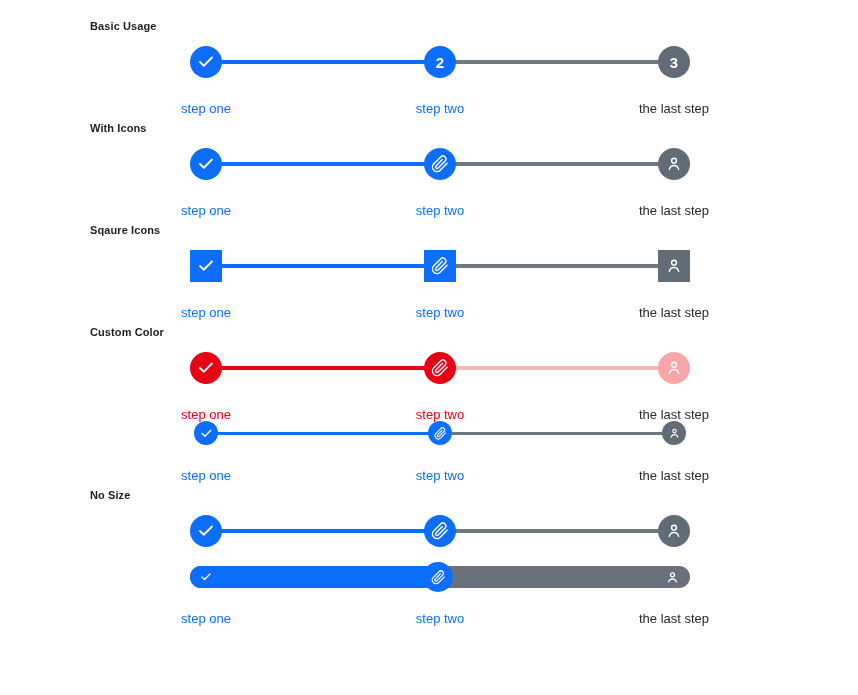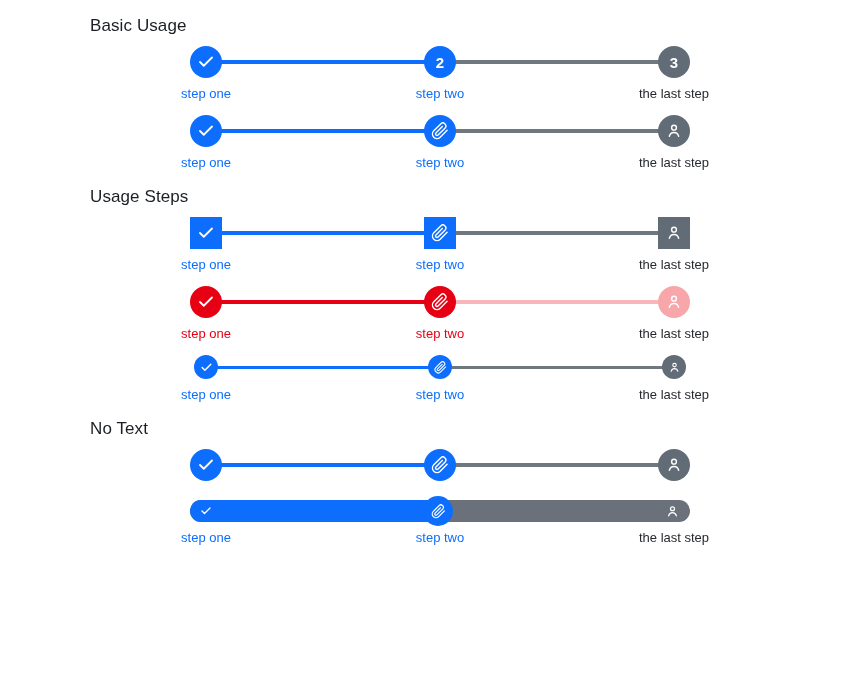--- a/index.html
+++ b/index.html
@@ -9,38 +9,38 @@
   }
   *{box-sizing:border-box;margin:0;padding:0;}
   html,body{background:#fff;}
   body{
     width:858px;height:695px;overflow:hidden;
     font-family:"Liberation Sans","DejaVu Sans",sans-serif;
     padding:13px 0 0 90px;
   }
   .demo{margin-bottom:14px;}
   .demo h2{
-    font-size:17px;line-height:26px;font-weight:400;color:var(--title);
+    font-size:11px;line-height:26px;font-weight:700;color:var(--title);
     margin-bottom:7px;letter-spacing:.1px;
   }
   .stepper{margin-left:100px;width:516px;}
   .row{position:relative;height:32px;width:516px;}
   .line{position:absolute;top:14px;height:4px;z-index:0;}
   .line.done{background:var(--blue);}
   .line.todo{background:var(--gray-line);}
   .marker{
     position:absolute;top:0;width:32px;height:32px;border-radius:50%;
     background:var(--blue);display:flex;align-items:center;justify-content:center;z-index:1;
     cursor:pointer;
   }
   .marker.todo{background:var(--gray-marker);}
   .marker .num{color:#fff;font-size:15px;font-weight:700;line-height:1;}
   .labels{position:relative;height:17px;margin-top:6px;}
   .lbl{
-    position:absolute;top:1px;transform:translateX(-50%);white-space:nowrap;
+    position:absolute;top:16px;transform:translateX(-50%);white-space:nowrap;
     font-size:13px;line-height:17px;color:var(--blue);
   }
   .lbl.last{color:var(--lbl-dark);}
   
   .square .marker{border-radius:0;}
   
   .red .marker{background:var(--red);}
   .red .marker.todo{background:var(--pale);}
   .red .line.done{background:var(--red);}
   .red .line.todo{background:var(--pale-line);}
@@ -86,20 +86,21 @@
     </div>
     <div class="labels">
       <span class="lbl" style="left:16px">step one</span>
       <span class="lbl" style="left:250px">step two</span>
       <span class="lbl last" style="left:484px">the last step</span>
     </div>
   </div>
 </section>
 
 <section class="demo">
+  <h2>With Icons</h2>
   <div class="stepper">
     <div class="row">
       <span class="line done" style="left:16px;width:234px"></span>
       <span class="line todo" style="left:250px;width:234px"></span>
       <span class="marker" style="left:0">
         <span>
             <svg width="18" height="18" viewBox="0 0 24 24" fill="none" stroke="#fff" stroke-width="2.4" stroke-linecap="round" stroke-linejoin="round">
               <polyline points="20 6 9 17 4 12"></polyline>
             </svg>
           </span>
@@ -122,21 +123,21 @@
     </div>
     <div class="labels">
       <span class="lbl" style="left:16px">step one</span>
       <span class="lbl" style="left:250px">step two</span>
       <span class="lbl last" style="left:484px">the last step</span>
     </div>
   </div>
 </section>
 
 <section class="demo square">
-  <h2>Usage Steps</h2>
+  <h2>Sqaure Icons</h2>
   <div class="stepper">
     <div class="row">
       <span class="line done" style="left:16px;width:234px"></span>
       <span class="line todo" style="left:250px;width:234px"></span>
       <span class="marker" style="left:0">
         <span>
             <svg width="18" height="18" viewBox="0 0 24 24" fill="none" stroke="#fff" stroke-width="2.4" stroke-linecap="round" stroke-linejoin="round">
               <polyline points="20 6 9 17 4 12"></polyline>
             </svg>
           </span>
@@ -159,20 +160,21 @@
     </div>
     <div class="labels">
       <span class="lbl" style="left:16px">step one</span>
       <span class="lbl" style="left:250px">step two</span>
       <span class="lbl last" style="left:484px">the last step</span>
     </div>
   </div>
 </section>
 
 <section class="demo red">
+  <h2>Custom Color</h2>
   <div class="stepper">
     <div class="row">
       <span class="line done" style="left:16px;width:234px"></span>
       <span class="line todo" style="left:250px;width:234px"></span>
       <span class="marker" style="left:0">
         <span>
             <svg width="18" height="18" viewBox="0 0 24 24" fill="none" stroke="#fff" stroke-width="2.4" stroke-linecap="round" stroke-linejoin="round">
               <polyline points="20 6 9 17 4 12"></polyline>
             </svg>
           </span>
@@ -231,21 +233,21 @@
     </div>
     <div class="labels">
       <span class="lbl" style="left:16px">step one</span>
       <span class="lbl" style="left:250px">step two</span>
       <span class="lbl last" style="left:484px">the last step</span>
     </div>
   </div>
 </section>
 
 <section class="demo demo-notext">
-  <h2>No Text</h2>
+  <h2>No Size</h2>
   <div class="stepper">
     <div class="row">
       <span class="line done" style="left:16px;width:234px"></span>
       <span class="line todo" style="left:250px;width:234px"></span>
       <span class="marker" style="left:0">
         <span>
             <svg width="18" height="18" viewBox="0 0 24 24" fill="none" stroke="#fff" stroke-width="2.4" stroke-linecap="round" stroke-linejoin="round">
               <polyline points="20 6 9 17 4 12"></polyline>
             </svg>
           </span>

